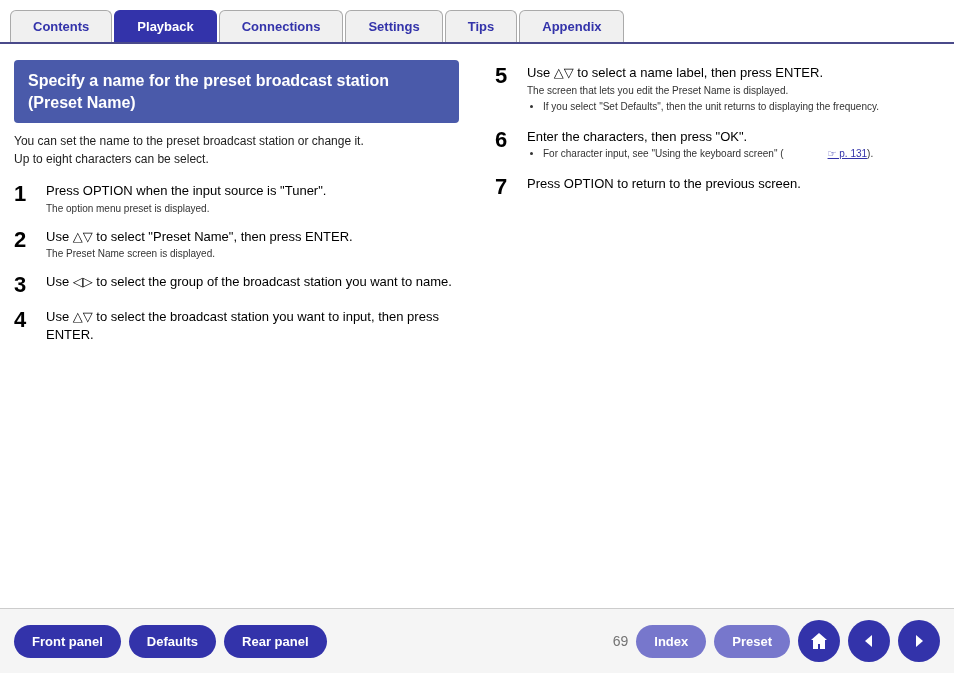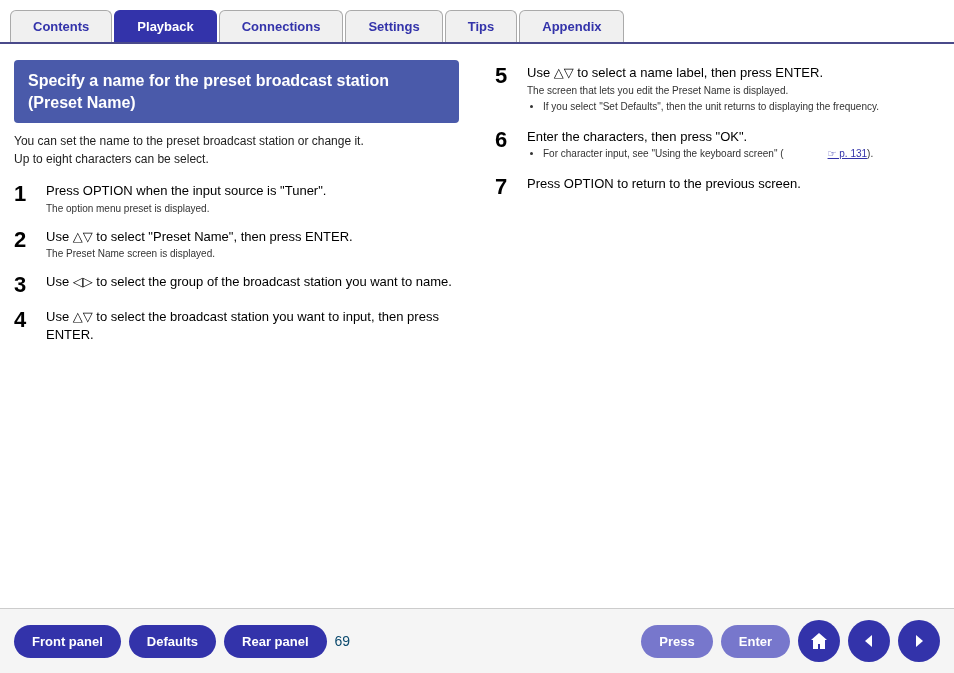--- a/index.html
+++ b/index.html
@@ -148,23 +148,23 @@
       font-size: 13px;
       font-weight: bold;
       cursor: pointer;
       white-space: nowrap;
     }
     .btn-nav.light {
       background: #7777cc;
     }
     .page-num {
       flex: 1;
-      text-align: left;
+      text-align: right;
       font-size: 14px;
-      color: #0c4a6e;
+      color: #737373;
     }
     .icon-btn {
       width: 42px;
       height: 42px;
       border-radius: 50%;
       border: none;
       cursor: pointer;
       display: flex;
       align-items: center;
       justify-content: center;
@@ -275,22 +275,22 @@
   </div>
 </div>
 
 <div class="bottom-nav">
   <button class="btn-nav">Front panel</button>
   <button class="btn-nav">Defaults</button>
   <button class="btn-nav">Rear panel</button>
 
   <div class="page-num">69</div>
 
-  <button class="btn-nav light">Press</button>
-  <button class="btn-nav light">Enter</button>
+  <button class="btn-nav light">Index</button>
+  <button class="btn-nav light">Preset</button>
 
   <button class="icon-btn home">
     <svg width="20" height="20" viewBox="0 0 20 20" fill="white">
       <path d="M10 2L2 9h2v9h5v-5h2v5h5V9h2L10 2z"></path>
     </svg>
   </button>
   <button class="icon-btn back">
     <svg width="20" height="20" viewBox="0 0 20 20" fill="white">
       <path d="M13 4l-7 6 7 6V4z"></path>
     </svg>

